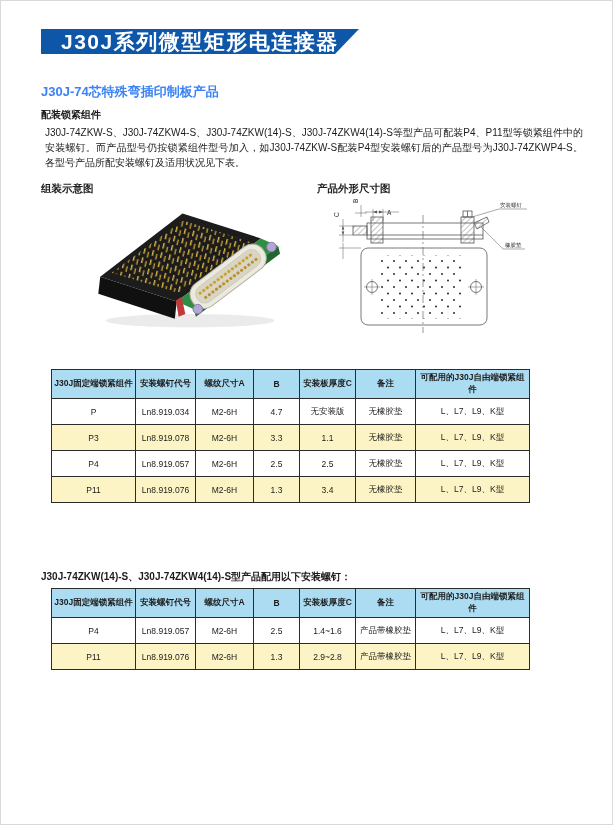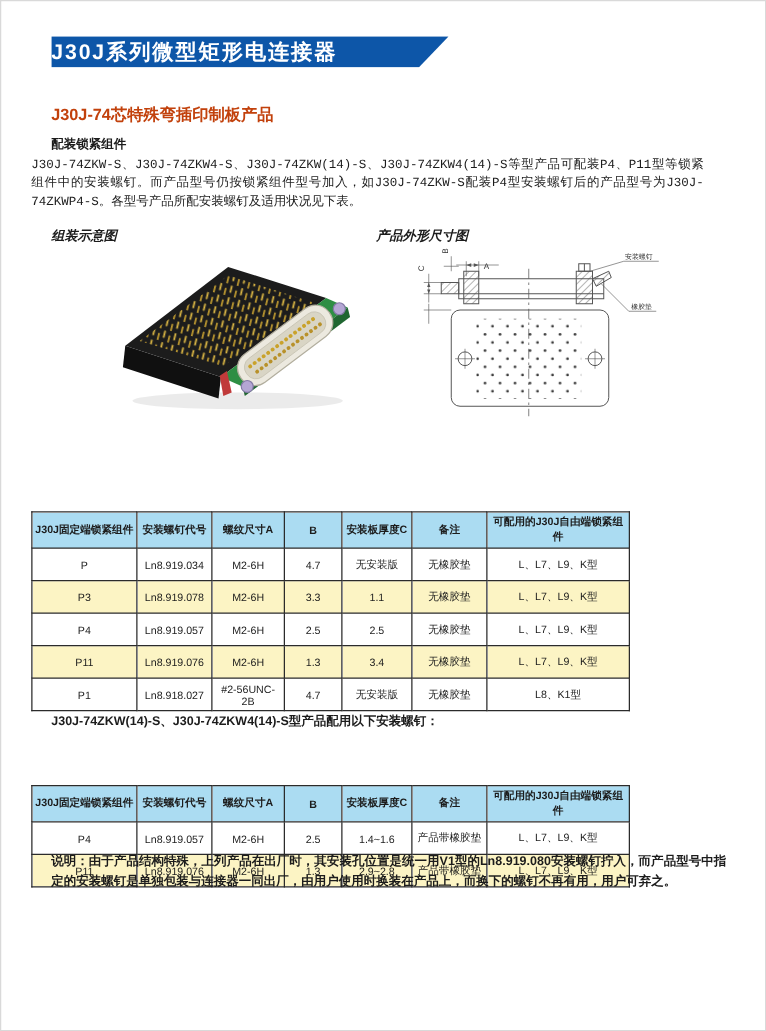--- a/index.html
+++ b/index.html
@@ -3,38 +3,38 @@
 <meta charset="utf-8">
 <style>
   html,body{margin:0;padding:0;background:#fff;}
   .page{
     position:relative;width:611px;height:823px;background:#ffffff;
     border:1px solid #d9d9d9;overflow:hidden;
     font-family:"Liberation Sans","DejaVu Sans",sans-serif;color:#1c1c1c;
   }
   .banner{
     position:absolute;left:40px;top:28px;width:318px;height:25px;
-    background:#0d56a8;color:#ffffff;font-weight:bold;font-size:17px;
-    line-height:25px;padding-left:0;letter-spacing:1.5px;box-sizing:border-box;
+    background:#0d56a8;color:#ffffff;font-weight:bold;font-size:21px;
+    line-height:25px;padding-left:20px;letter-spacing:1.5px;box-sizing:border-box;
     clip-path:polygon(0 0,100% 0,calc(100% - 24px) 100%,0 100%);
   }
-  .section-title{position:absolute;left:40px;top:82px;color:#c2410c;font-weight:bold;font-size:13px;}
+  .section-title{position:absolute;left:40px;top:82px;color:#3b82f6;font-weight:bold;font-size:13px;}
   .intro-heading{position:absolute;left:40px;top:107px;font-weight:bold;font-size:10px;}
-  .intro-body{position:absolute;left:24px;top:124px;width:538px;font-size:10px;line-height:1.5;text-align:justify;font-family:Liberation Mono, monospace;}
-  .fig-label{position:absolute;top:181px;font-weight:bold;font-size:10.5px;font-style:italic;}
+  .intro-body{position:absolute;left:44px;top:124px;width:538px;font-size:10px;line-height:1.5;text-align:justify;}
+  .fig-label{position:absolute;top:181px;font-weight:bold;font-size:10.5px;}
   .fig-label.left{left:40px;}
-  .fig-label.right{left:300px;}
+  .fig-label.right{left:316px;}
   .photo-box{position:absolute;left:82px;top:198px;width:220px;height:140px;}
   .drawing-box{position:absolute;left:330px;top:192px;width:262px;height:160px;}
   .tbl-title{position:absolute;left:40px;font-size:10px;font-weight:600;}
   .tbl-title.t1{top:351px;}
   .tbl-title.t2{top:569px;text-align:center;}
   table.spec{
-    position:absolute;left:24px;border-collapse:collapse;table-layout:fixed;width:478px;
-    font-size:8.5px;text-align:center;border:1.5px solid #2b2b2b;margin-top:40px;
+    position:absolute;left:50px;border-collapse:collapse;table-layout:fixed;width:478px;
+    font-size:8.5px;text-align:center;border:1.5px solid #2b2b2b;
   }
   table.spec.t1{top:368px;}
   table.spec.t2{top:587px;}
   table.spec th,table.spec td{border:1px solid #2b2b2b;padding:0 2px;overflow:hidden;}
   table.spec th{background:#abdcf2;height:28px;font-size:8.5px;font-weight:bold;}
   table.spec td{height:25px;background:#ffffff;}
   table.spec tbody tr:nth-child(even) td{background:#fcf4c4;}
   col.w1{width:84px;}col.w2{width:60px;}col.w3{width:58px;}col.w4{width:46px;}
   col.w5{width:56px;}col.w6{width:60px;}col.w7{width:114px;}
   .note{position:absolute;left:40px;top:681px;width:540px;font-size:10px;line-height:1.55;text-align:justify;font-weight:600;}
@@ -205,29 +205,20 @@
         </tr>
         <tr>
           <td>P11</td>
           <td>Ln8.919.076</td>
           <td>M2-6H</td>
           <td>1.3</td>
           <td>3.4</td>
           <td>无橡胶垫</td>
           <td>L、L7、L9、K型</td>
         </tr>
-        <tr>
-          <td>P1</td>
-          <td>Ln8.918.027</td>
-          <td>#2-56UNC-2B</td>
-          <td>4.7</td>
-          <td>无安装版</td>
-          <td>无橡胶垫</td>
-          <td>L8、K1型</td>
-        </tr>
       </tbody>
   </table>
 
   <div class="tbl-title t2">J30J-74ZKW(14)-S、J30J-74ZKW4(14)-S型产品配用以下安装螺钉：</div>
   <table class="spec t2">
     <colgroup>
       <col class="w1">
         <col class="w2">
         <col class="w3">
         <col class="w4">
@@ -261,15 +252,14 @@
           <td>Ln8.919.076</td>
           <td>M2-6H</td>
           <td>1.3</td>
           <td>2.9~2.8</td>
           <td>产品带橡胶垫</td>
           <td>L、L7、L9、K型</td>
         </tr>
       </tbody>
   </table>
 
-  <div class="note">说明：由于产品结构特殊，上列产品在出厂时，其安装孔位置是统一用V1型的Ln8.919.080安装螺钉拧入，而产品型号中指定的安装螺钉是单独包装与连接器一同出厂，由用户使用时换装在产品上，而换下的螺钉不再有用，用户可弃之。</div>
 
 </div>
 
 </body></html>

